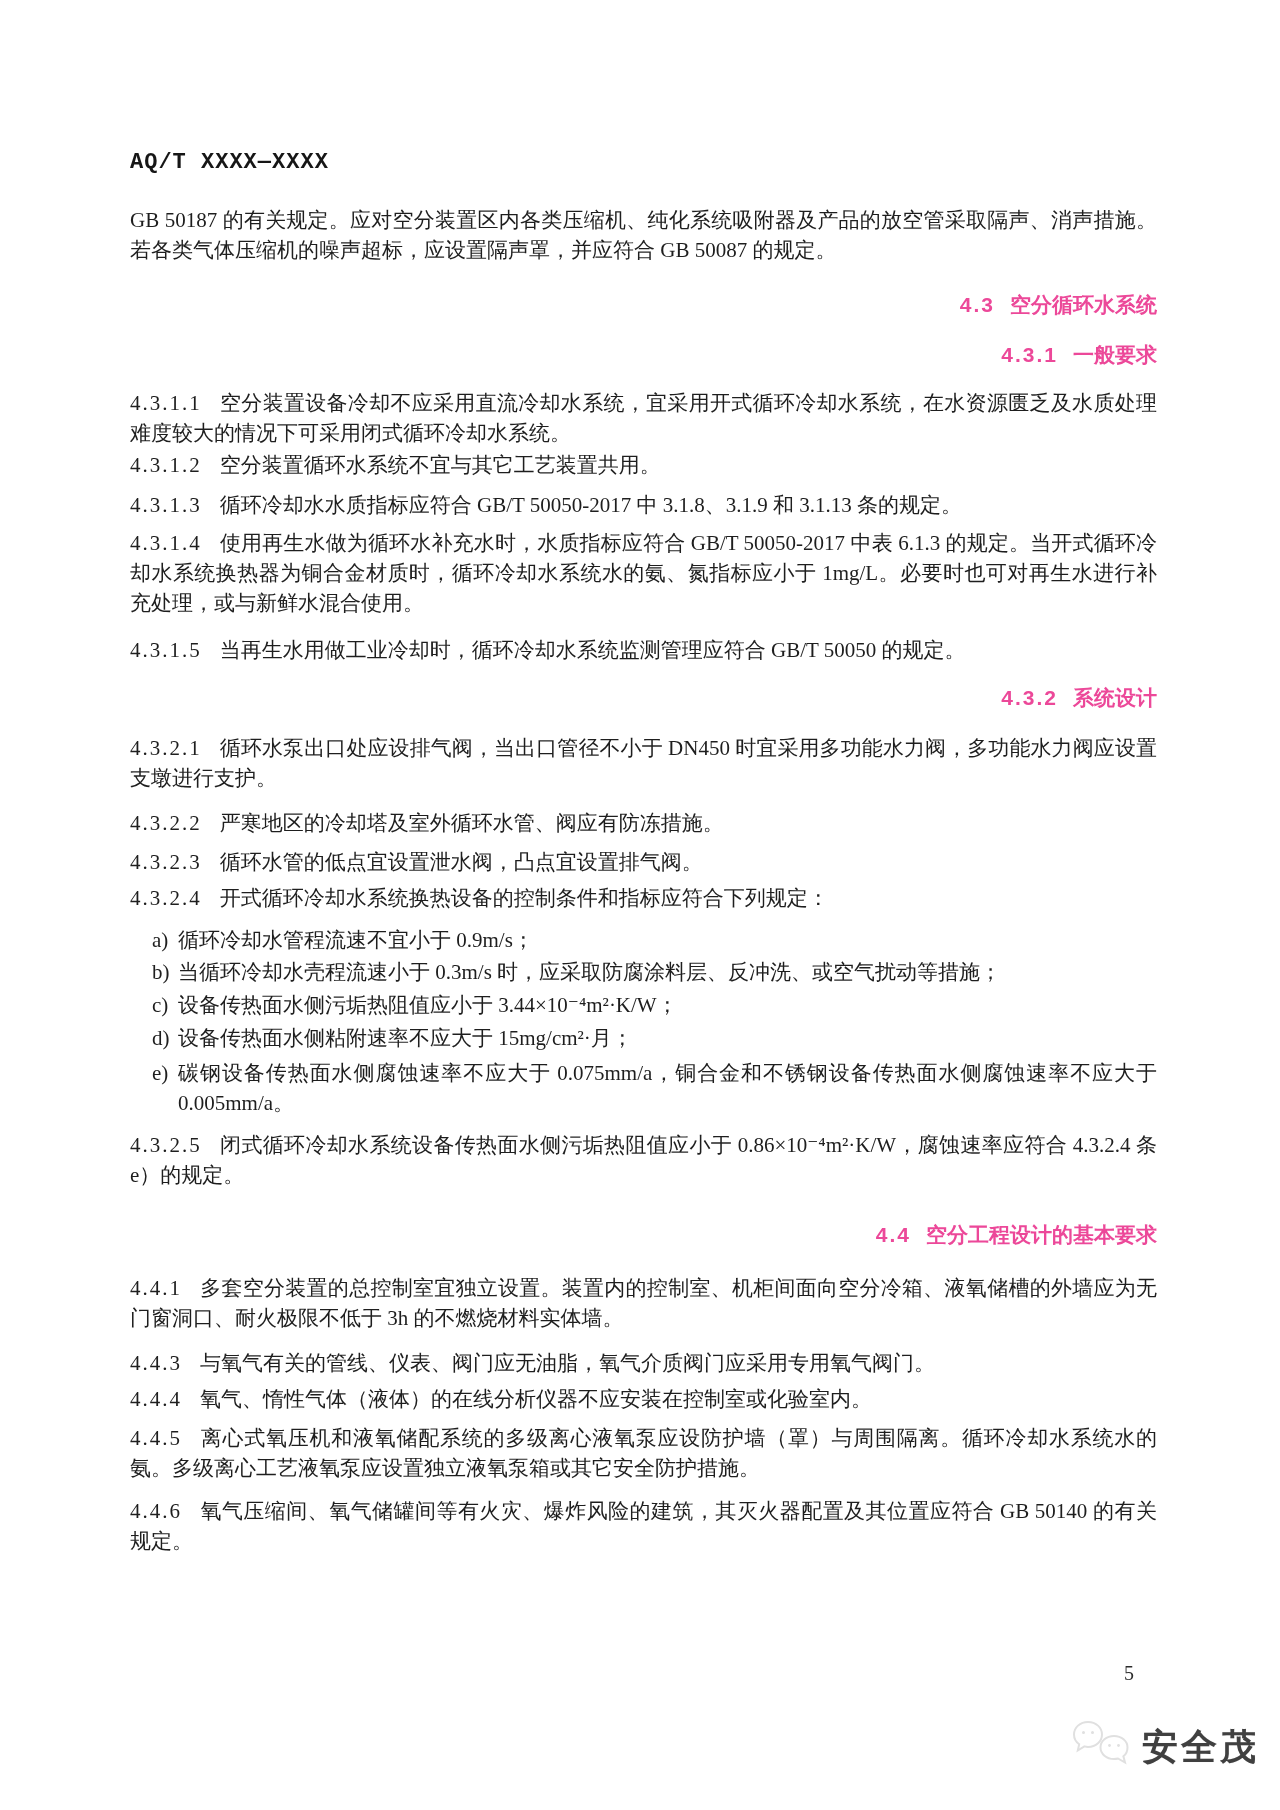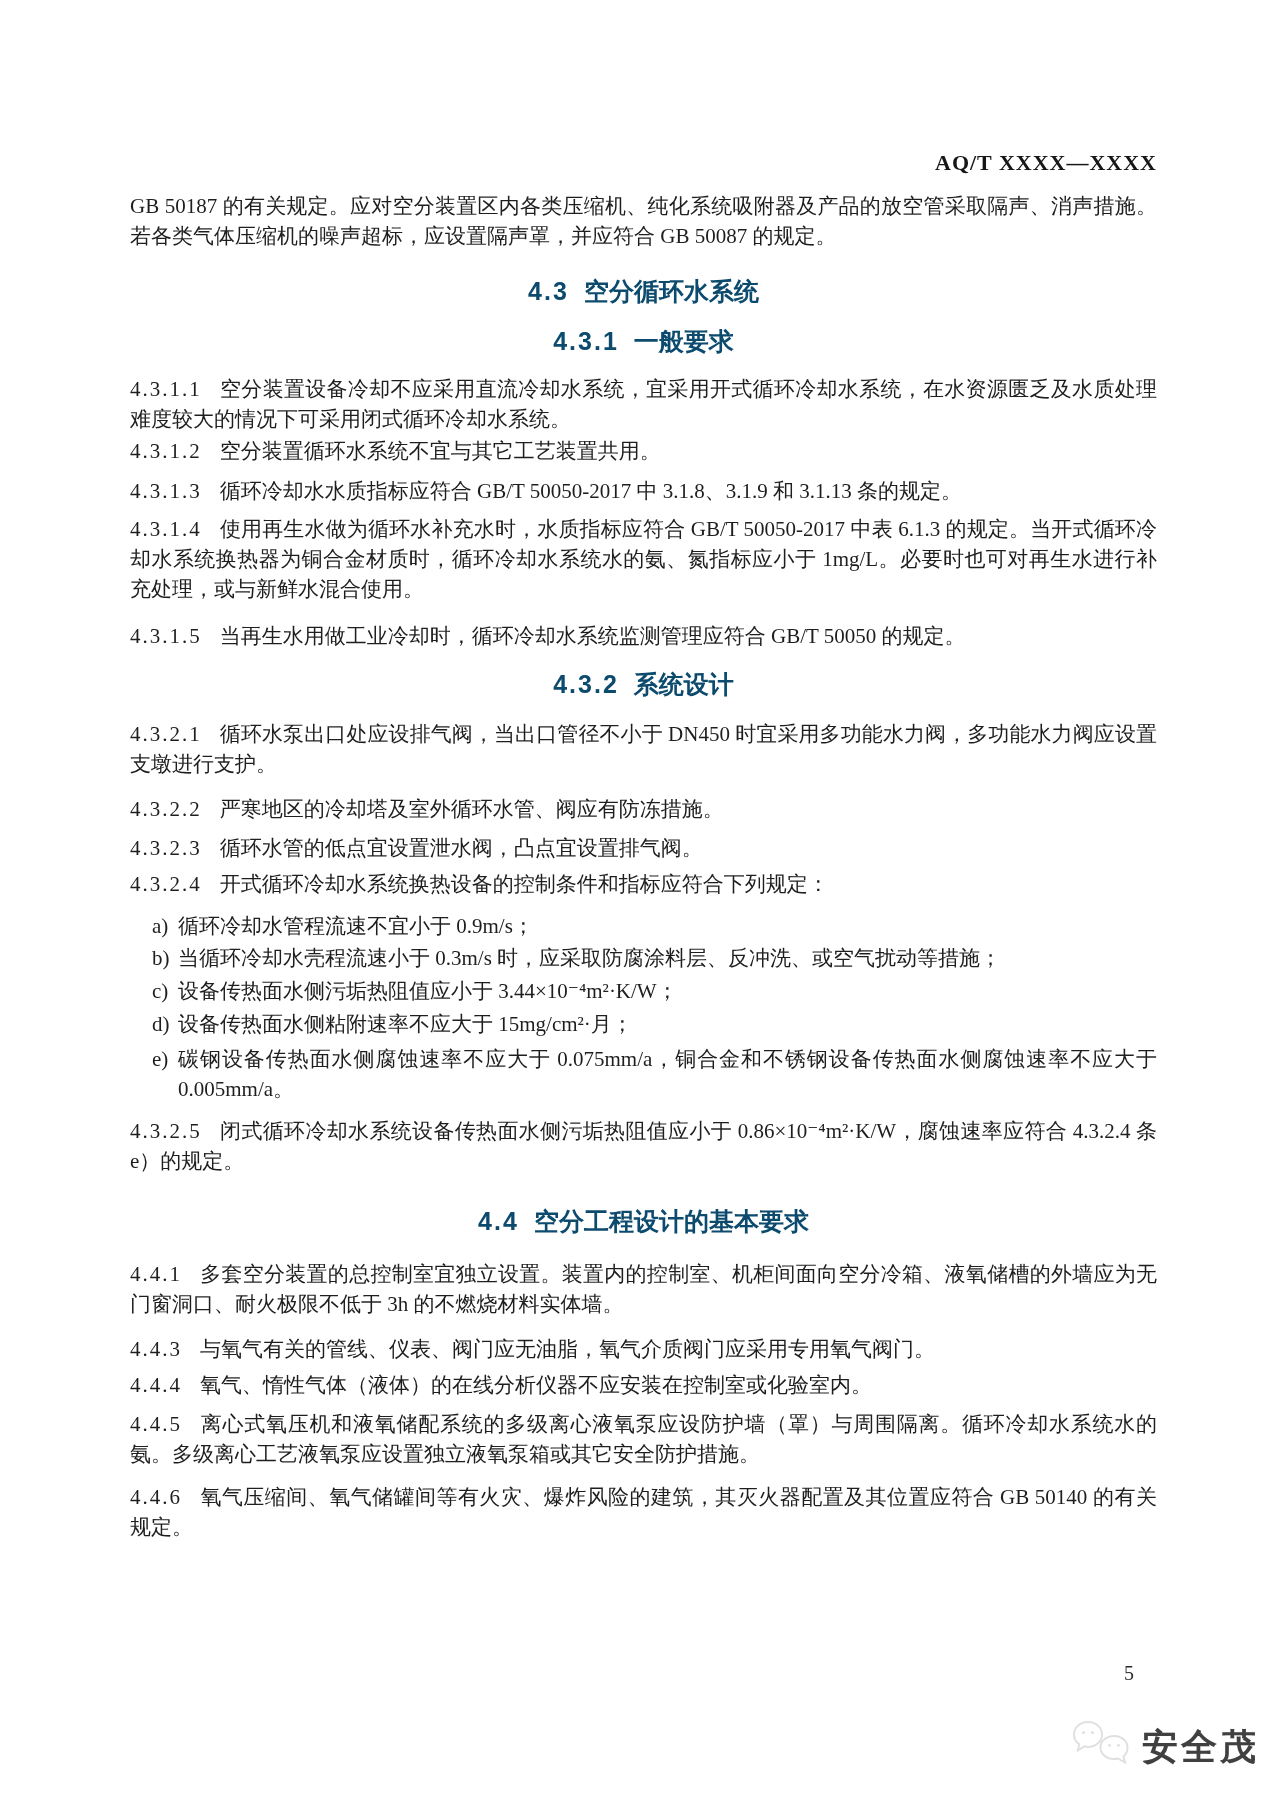--- a/index.html
+++ b/index.html
@@ -15,50 +15,50 @@
     width:1280px;
     height:1810px;
     background:#ffffff;
     overflow:hidden;
   }
   .doc-header {
     position:absolute;
     top:150px;
     left:130px;
     width:1027px;
-    text-align:right;
-    font-family:Liberation Serif, serif;
+    text-align:left;
+    font-family:Liberation Mono, monospace;
     font-weight:700;
     font-size:22px;
     letter-spacing:1px;
     color:#161616;
   }
   .content {
     position:absolute;
     left:130px;
-    top:191px;
+    top:205px;
     width:1027px;
     font-size:21px;
     line-height:30px;
     text-align:justify;
     text-justify:inter-ideograph;
   }
   .clause { text-align:justify; }
   .num {
     letter-spacing:2px;
     margin-right:18px;
     white-space:nowrap;
   }
   h2, h3 {
     font-family:"Liberation Sans","DejaVu Sans",sans-serif;
-    font-size:25px;
+    font-size:21px;
     font-weight:700;
     line-height:30px;
-    color:#0c4a6e;
-    text-align:center;
+    color:#ec4899;
+    text-align:right;
   }
   h2 .num, h3 .num { letter-spacing:2px; margin-right:15px; }
   .item {
     position:relative;
     padding-left:48px;
     text-align:justify;
   }
   .item .marker {
     position:absolute;
     left:22px;

